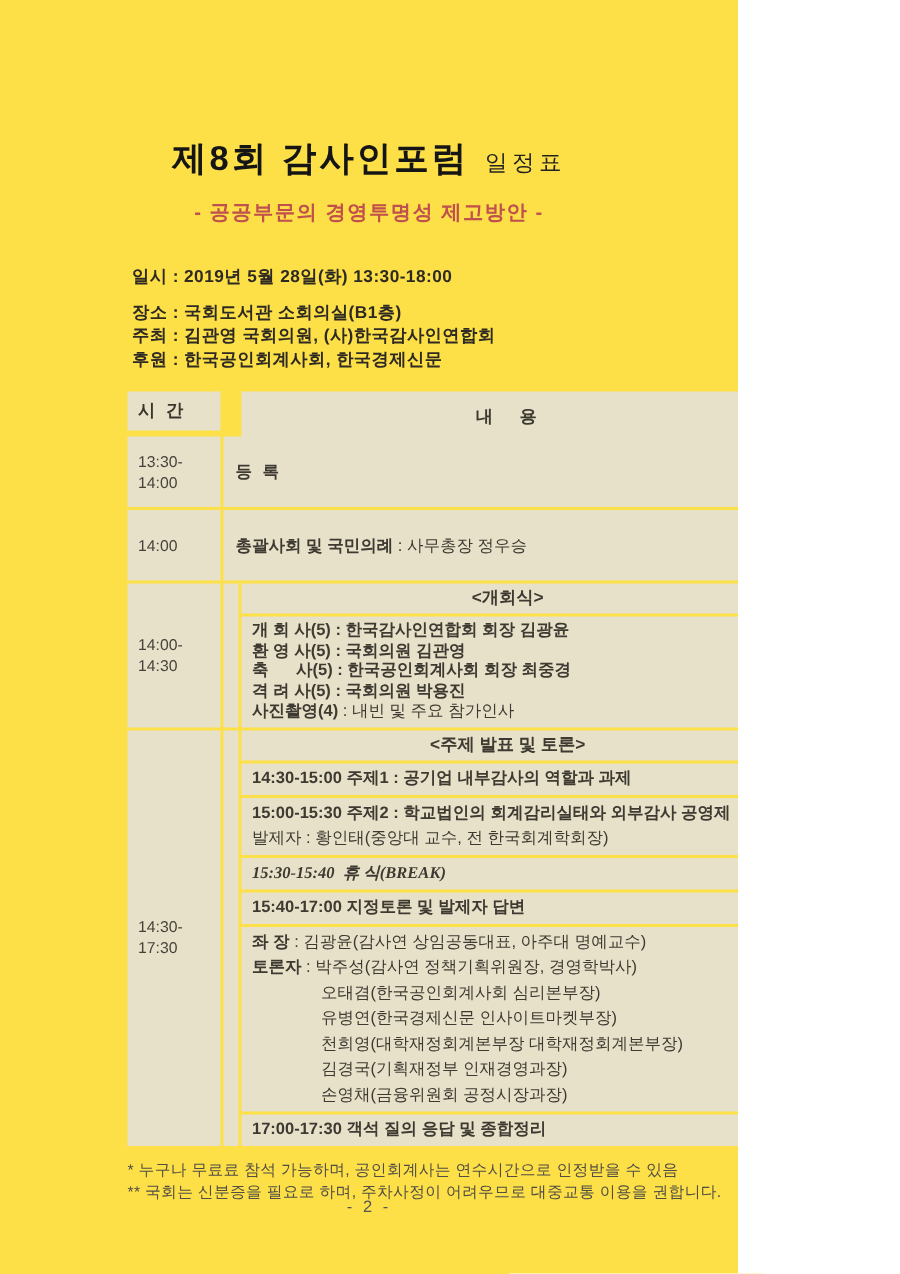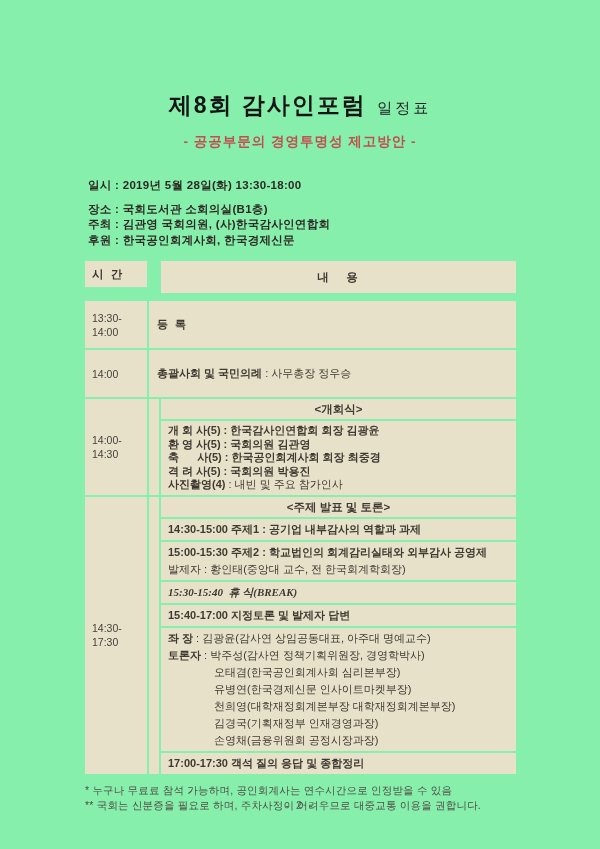--- a/index.html
+++ b/index.html
@@ -2,21 +2,21 @@
 <html><head>
 <meta charset="utf-8">
 <style>
   :root{
     --beige:#e7e1ca;
     --ink:#3e3a31;
     --red:#c0504d;
   }
   html,body{margin:0;padding:0;background:#fff;}
   .page{
-    position:relative;width:600px;height:849px;background:#86efac;
+    position:relative;width:492px;height:849px;background:#fde047;
     font-family:"Liberation Sans","DejaVu Sans",sans-serif;color:var(--ink);
     overflow:hidden;
   }
   [data-bind]{white-space:pre-wrap;}
 
   
   .title-wrap{padding-top:90px;text-align:center;color:#111;}
   .title-main{font-size:23px;font-weight:bold;letter-spacing:2px;color:#151515;}
   .title-suffix{font-size:15px;font-weight:normal;letter-spacing:3px;color:#222;
     font-family:"Liberation Serif","DejaVu Serif",serif;margin-left:6px;}
@@ -25,21 +25,21 @@
 
   
   .info{margin:27px 0 0 88px;font-size:11.5px;font-weight:bold;color:#2e2a23;}
   .info-line{line-height:15.5px;letter-spacing:.3px;}
   .info-line.first{margin-bottom:8px;}
 
   
   .tbl{margin:13px 0 0 85px;width:431px;font-size:11px;color:var(--ink);}
   .band{display:flex;align-items:stretch;margin-top:2px;}
   .band.hdr{margin-top:0;height:26px;gap:12px;}
-  .band.first-body{margin-top:14px;border-radius:14px;}
+  .band.first-body{margin-top:4px;border-radius:14px;}
   .tcell{
     width:62px;flex:0 0 62px;background:var(--beige);box-sizing:border-box;
     display:flex;flex-direction:column;justify-content:center;
     padding:3px 2px 3px 7px;font-size:10.5px;line-height:14px;color:#46423a;
   }
   .tcell.hdrcell{font-size:11.5px;font-weight:bold;letter-spacing:2px;color:#3a362e;}
   .ccell{flex:1;margin-left:2px;background:var(--beige);box-sizing:border-box;
     display:flex;align-items:center;padding:16px 8px;}
   .ccell.hdrc{justify-content:center;font-weight:bold;font-size:11.5px;letter-spacing:2px;}
   .ccell.split{background:transparent;padding:0;display:flex;align-items:stretch;}

